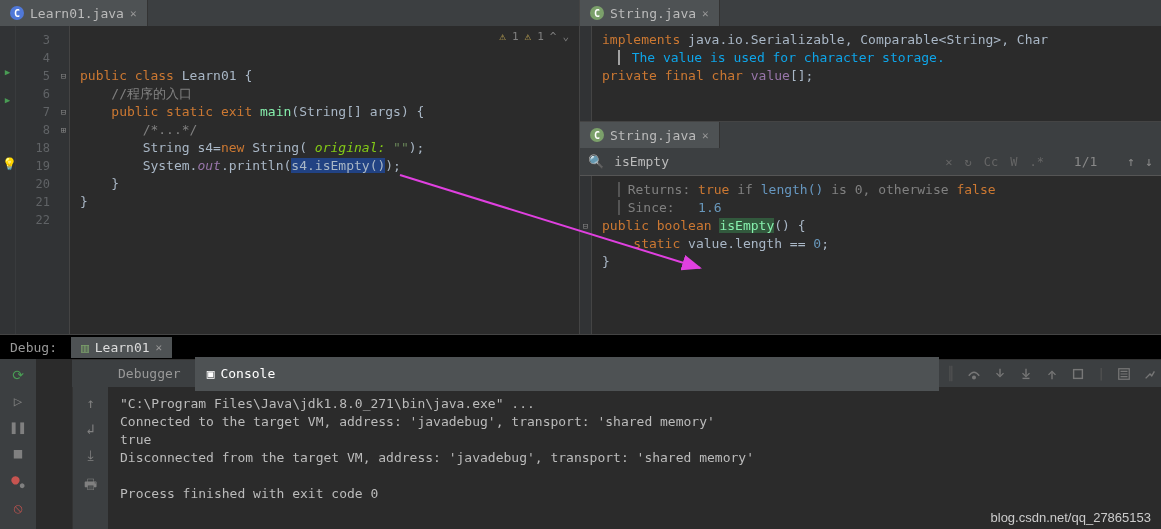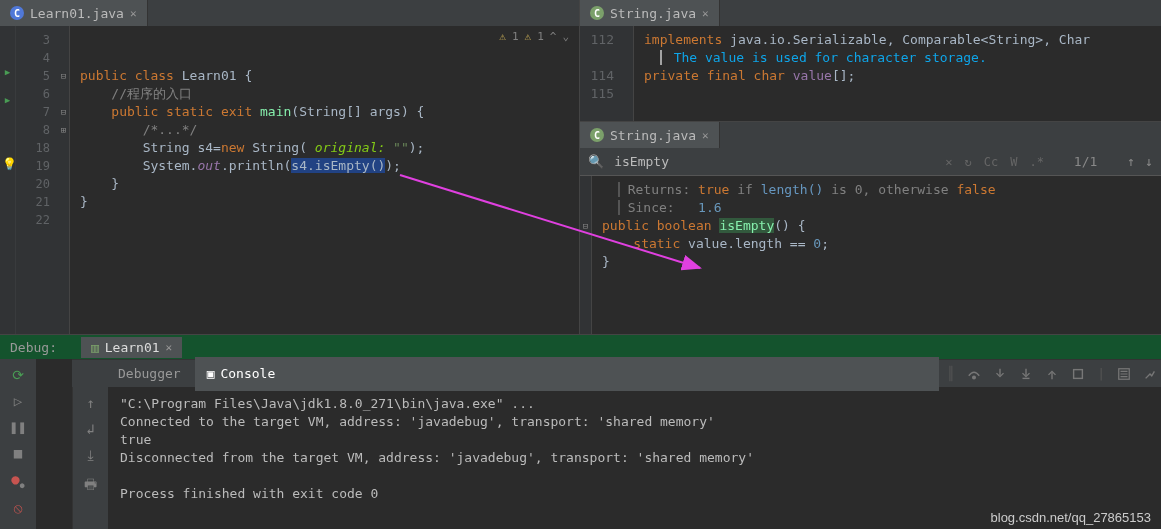--- a/index.html
+++ b/index.html
@@ -59,21 +59,21 @@
   .search-tools { display:flex; gap:12px; color:#666; font-size:12px; align-items:center;}
   .search-count { color:#888; margin:0 20px;}
   .arr { color:#888; font-size:13px;}
   .jdoc-link { color:#6697c0;}
   .jdoc-val  { color:#6897bb;}
   .code-r { padding:5px 0 0 10px; line-height:18px; white-space:pre; flex:1; }
   .gut-r { width:42px; background:#313335; color:#606366; text-align:right; padding:5px 8px 0 0; line-height:18px;}
   .fold-r { width:12px; background:#313335; border-right:1px solid #444; padding-top:5px; line-height:18px; color:#888;text-align:center;font-size:9px;}
   
   .dbg { height: 194px; background:#2b2b2b; display:flex; flex-direction:column;}
-  .dbg-headrow { height:24px; background:#14532d; display:flex; align-items:center; padding:0 10px; gap:24px; color:#999;}
+  .dbg-headrow { height:24px; background:#000000; display:flex; align-items:center; padding:0 10px; gap:14px; color:#999;}
   .dbg-tab-active { background:#4e5254; padding:3px 10px; display:flex; gap:6px; align-items:center; color:#ddd;}
   .dbg-subhead { height:28px; background:#3c3f41; border-top:1px solid #333; display:flex; align-items:center; gap:4px; padding-left:36px; color:#999;}
   .dbg-subtab { padding:4px 10px;}
   .dbg-subtab.active { color:#fff;}
   .dbg-subtab.console { display:flex; gap:6px; align-items:center; background:#4e5254;}
   .tb-btn { width:22px; height:22px; display:flex;align-items:center;justify-content:center; color:#777;}
   .tb-btn svg { width:14px; height:14px; }
   .dbg-left { width:36px; background:#3c3f41; display:flex; flex-direction:column; align-items:center; gap:10px; padding-top:8px;}
   .dbg-left2 { width:36px; background:#3c3f41; display:flex; flex-direction:column; align-items:center; gap:10px; padding-top:8px; border-left:1px solid #333;}
   .dbg-ico { color:#808080; width:18px; text-align:center; font-size:14px;}
@@ -159,26 +159,20 @@
       <div class="tabbar">
         <div class="tab">
           <span class="java-file-icon">
               <span class="icon-s">C</span>
             </span>
           <span>String.java</span>
           <span class="tab-close">✕</span>
         </div>
       </div>
       <div class="ed-body" style="flex:1">
-        <div class="gut-r">
-          <div>112</div>
-            <div>&nbsp;</div>
-            <div>114</div>
-            <div>115</div>
-        </div>
         <div class="fold-r">
             <div>&nbsp;</div>
             <div>&nbsp;</div>
             <div>&nbsp;</div>
           </div>
         <div class="code-r"><span class="kw">implements</span><span> java.io.Serializable, Comparable&lt;String&gt;, Char</span>
   <span style="border-left:2px solid #a3a3a3;padding-left:12px;color:#0ea5e9">The value is used for character storage.</span>
 <span class="kw">private</span> <span class="kw">final</span> <span class="kw">char</span> <span style="color:#9876aa">value</span><span>[];</span>
 </div>
       </div>

